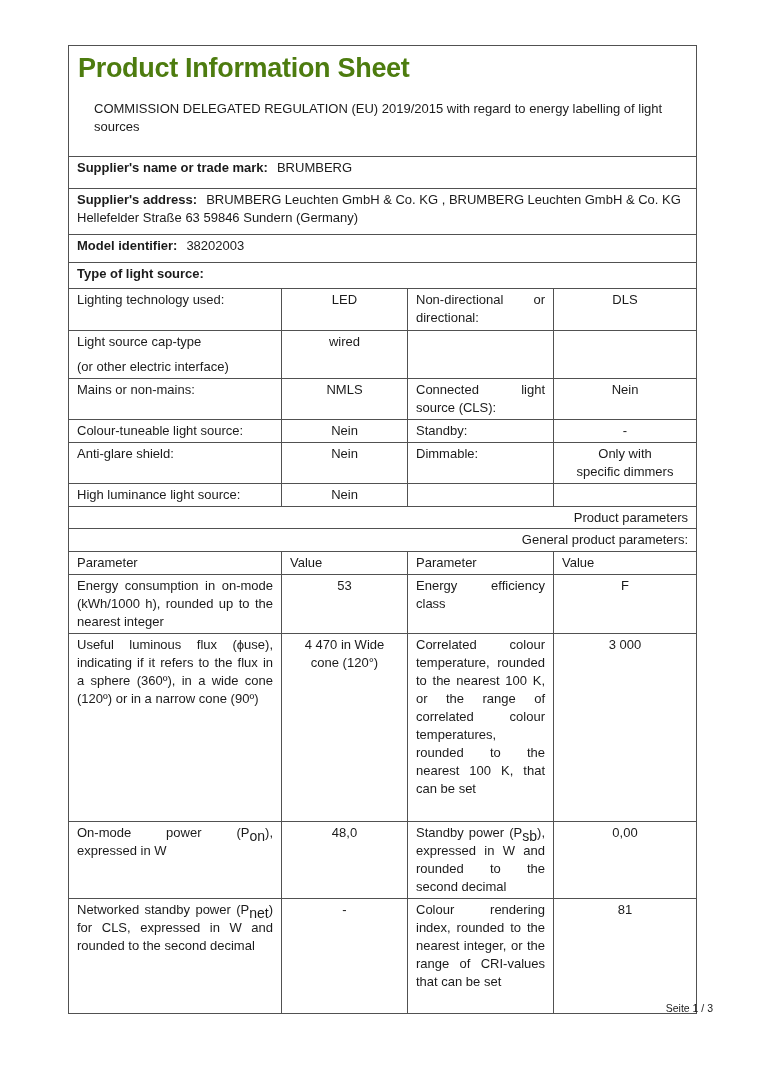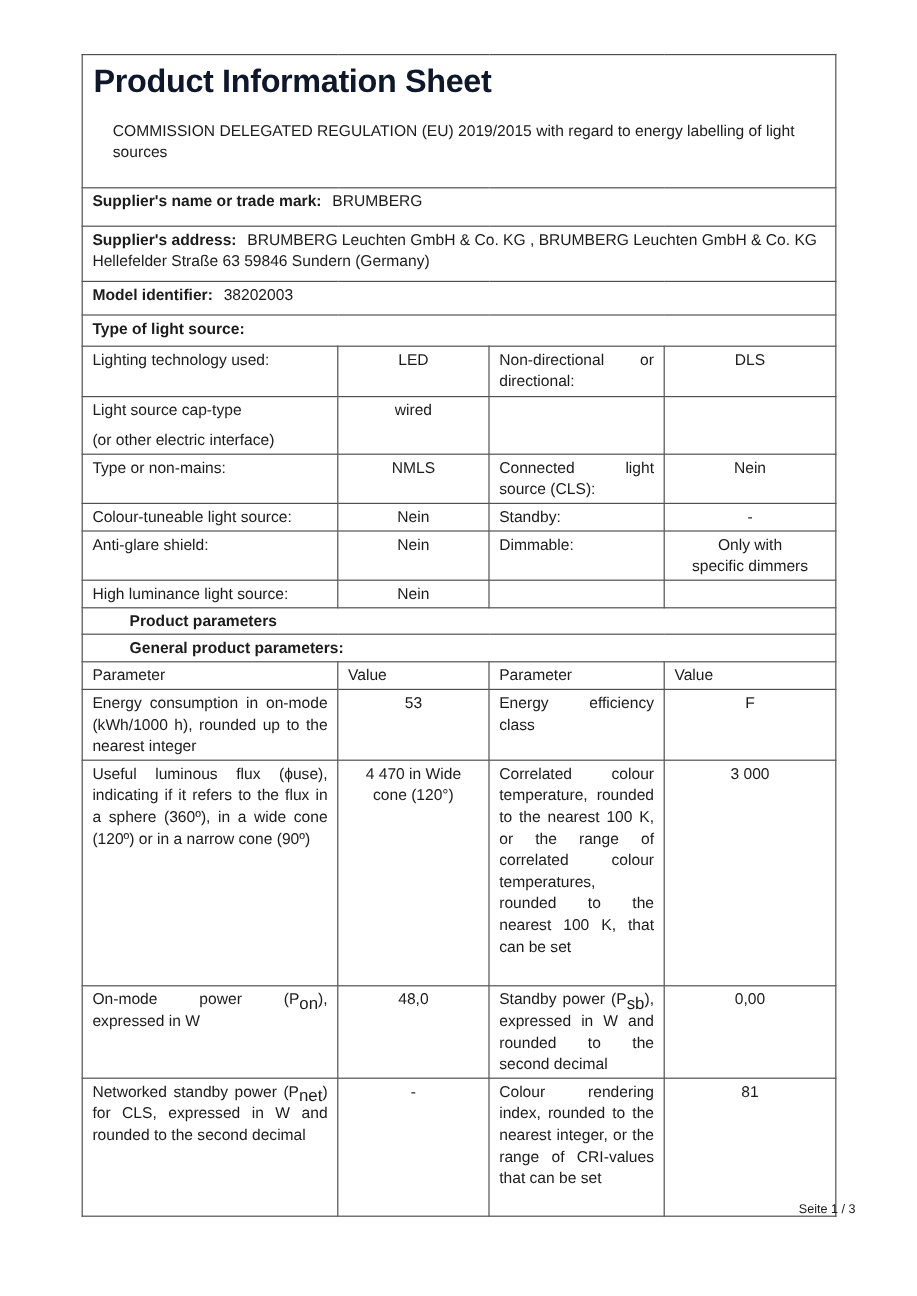--- a/index.html
+++ b/index.html
@@ -24,31 +24,31 @@
   td { padding: 2px 8px; vertical-align: top; overflow: hidden; }
   col.c1 { width: 213px; }
   col.c2 { width: 126px; }
   col.c3 { width: 146px; }
   col.c4 { width: 143px; }
   .title-cell { padding: 7px 9px 4px 9px; }
   h1.doc-title {
     margin: 0 0 10px 0;
     font-size: 27px;
     font-weight: bold;
-    color: #0f172a;
+    color: #4d7c0f;
     line-height: 1.15;
     letter-spacing: -0.3px;
   }
   .reg { margin: 16px; text-align: left; }
   .lbl { font-weight: bold; }
   .val { margin-left: 9px; }
   .sec { font-weight: bold; }
   .just { text-align: justify; margin-left: 24px; }
   .vc { text-align: center; }
-  .cb { text-align: left; font-weight: bold; padding-left: 39px; }
+  .cb { text-align: right; font-weight: normal; padding-left: 39px; }
   .pre { white-space: pre-line; }
   .gap2 { margin-top: 7px; }
   sub { font-size: 14px; line-height: 0; }
   .footer {
     position: absolute; left: 0; top: 1002px;
     width: 713px;
     text-align: right;
     font-size: 10.5px;
     color: #1b1b1b;
   }
@@ -107,21 +107,21 @@
     <td>
       <div>Light source cap-type</div>
       <div class="gap2">(or other electric interface)</div>
     </td>
     <td class="vc"><span>wired</span></td>
     <td><span></span></td>
     <td class="vc"><span></span></td>
   </tr>
 
   <tr style="height:41px">
-    <td class="just"><span>Type or non-mains:</span></td>
+    <td class="just"><span>Mains or non-mains:</span></td>
     <td class="vc"><span>NMLS</span></td>
     <td class="just"><span>Connected light source (CLS):</span></td>
     <td class="vc"><span>Nein</span></td>
   </tr>
 
   <tr style="height:22px">
     <td><span>Colour-tuneable light source:</span></td>
     <td class="vc"><span>Nein</span></td>
     <td><span>Standby:</span></td>
     <td class="vc"><span>-</span></td>

